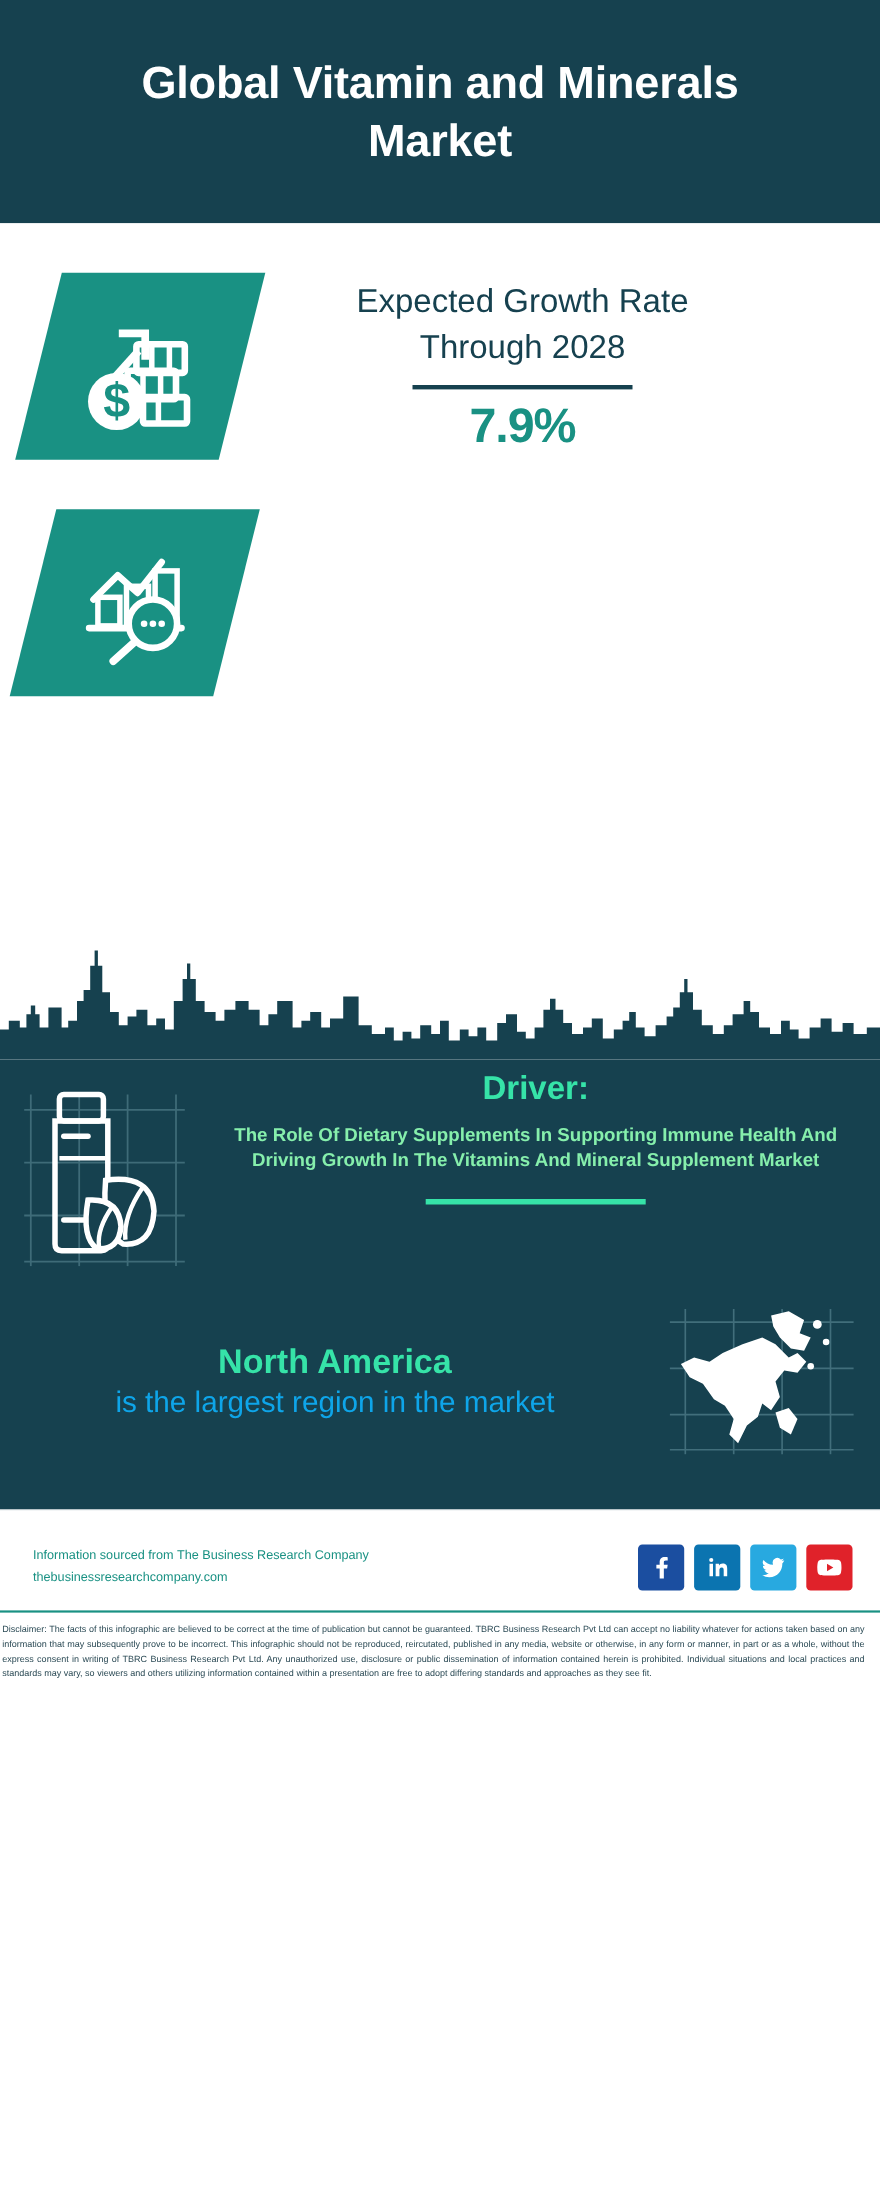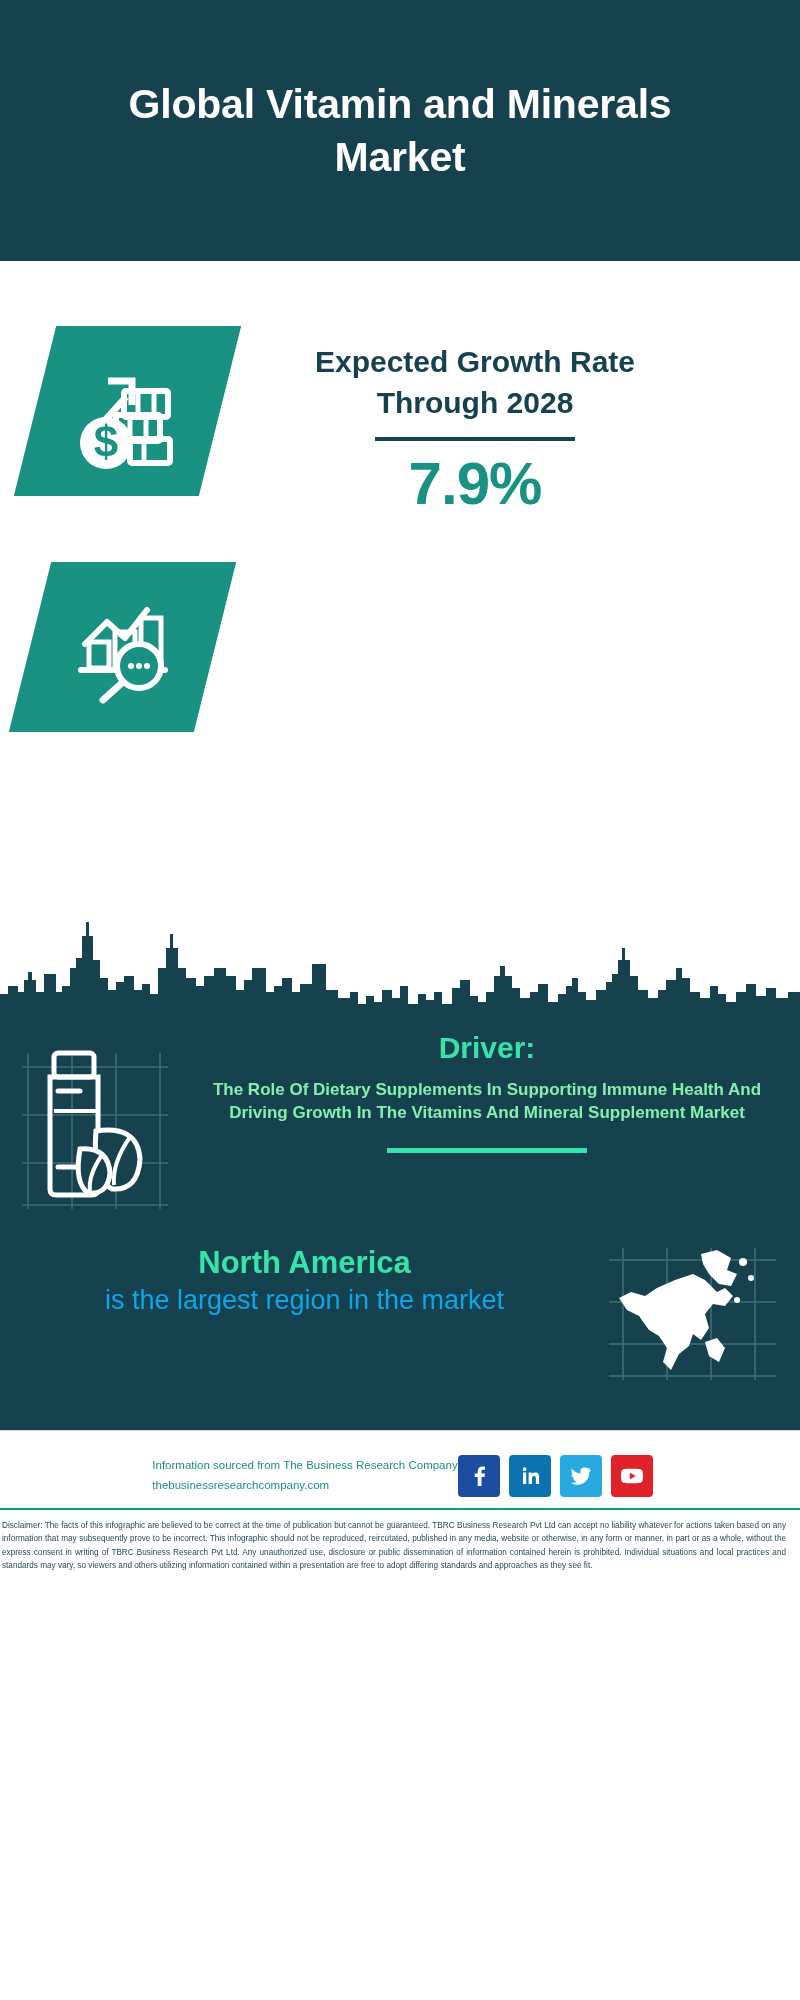--- a/index.html
+++ b/index.html
@@ -7,21 +7,21 @@
   body {
     font-family:"Liberation Sans", sans-serif;
     background:#ffffff;
     width:800px; height:2000px;
     position:relative; overflow:hidden;
   }
 
   
   .header {
     background:#16414f;
-    height:261px;
+    height:203px;
     display:flex; align-items:center; justify-content:center;
   }
   .header h1 {
     color:#ffffff;
     font-size:41px;
     font-weight:bold;
     line-height:1.28;
     text-align:center;
     letter-spacing:-0.2px;
     max-width:560px;
@@ -37,29 +37,29 @@
     background:#199183;
     transform:skewX(-14deg);
     display:flex; align-items:center; justify-content:center;
     flex:none;
   }
   .para > svg { transform:skewX(14deg); }
 
   .stat-text { text-align:center; }
   .stat-label {
     color:#16414f;
-    font-size:30px; font-weight:bold; line-height:1.38;margin-top:35px;
+    font-size:30px; font-weight:normal; line-height:1.38;
   }
   .rule {
     height:4px; background:#16414f;
     width:200px; margin:13px auto 10px auto;
   }
   .stat-value {
     color:#199183;
-    font-size:60px; font-weight:bold; line-height:1.1;
+    font-size:44px; font-weight:bold; line-height:1.1;
     letter-spacing:-1px;
   }
 
   
   .row-growth { padding:45px 0 0 0; }
   .row-growth .para { margin-left:35px; }
   .row-growth .stat-text { margin-left:50px; width:410px; }
 
   
   .row-size { margin-top:45px; }
@@ -84,31 +84,31 @@
     color:#36e3a8; font-size:30px; font-weight:bold; margin-bottom:14px;
   }
   .driver-text {
     color:#86efac; font-size:17px; font-weight:bold; line-height:1.33;
   }
   .mint-rule {
     height:5px; width:200px; background:#36e3a8;
     margin:24px auto 0 auto;
   }
 
-  .region-row { display:flex; padding:30px 0 36px 0; }
+  .region-row { display:flex; align-items:center; padding:30px 0 36px 0; }
   .region-body { flex:1; text-align:center; padding-left:24px; }
   .region-name { color:#36e3a8; font-size:31px; font-weight:bold; line-height:1.25; }
   .region-sub { color:#0ea5e9; font-size:27px; line-height:1.3; }
   .region-map { width:215px; flex:none; display:flex; justify-content:center; }
 
   
   .footer-src {
     background:#ffffff;
-    height:78px;
-    display:flex; align-items:center; justify-content:center;
+    height:92px;
+    display:flex; align-items:center; justify-content:space-between;
     padding:12px 25px 0 30px;
     border-top:1px solid #d7dee1;
   }
   .src-text { color:#199183; font-size:11.5px; line-height:1.7; }
   .socials { display:flex; gap:9px; align-items:center; }
   .sicon {
     width:42px; height:42px; border-radius:4px;
     display:flex; align-items:center; justify-content:center;
     color:#fff; font-weight:bold;
   }

